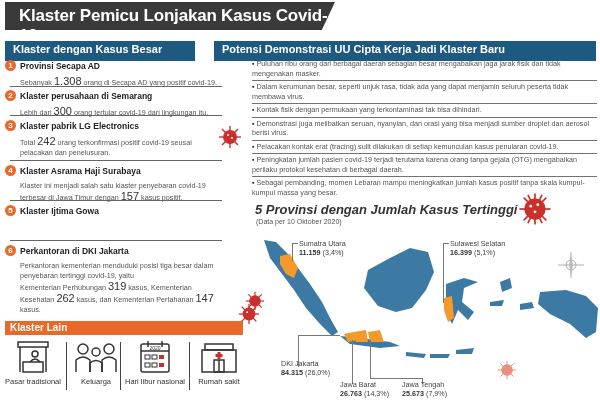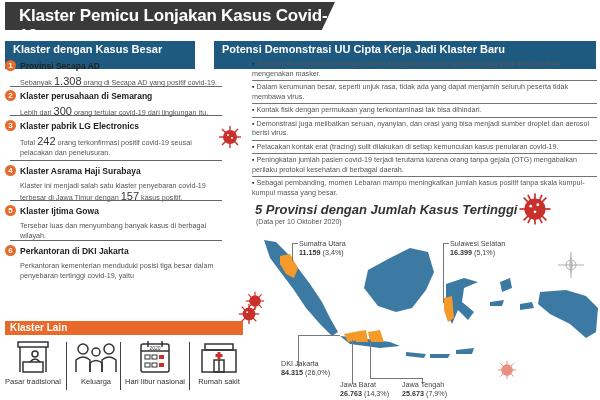--- a/index.html
+++ b/index.html
@@ -10,21 +10,21 @@
     position: absolute; left: 5px; top: 2px; width: 330px; height: 28px;
     background: #3a3a3a;
     clip-path: polygon(0 0, 100% 0, 96% 100%, 0 100%);
   }
   .title-bar span {
     position: absolute; left: 14px; top: 4px; color: #fff;
     font-size: 17px; font-weight: bold; letter-spacing: -0.2px;
   }
 
   .hdr {
-    position: absolute; height: 28px; background: #1e5a80; color: #fff;
+    position: absolute; height: 20px; background: #1e5a80; color: #fff;
     font-size: 11px; font-weight: bold; padding: 2px 0 0 8px;
   }
   #hdr-left { left: 5px; top: 41px; width: 190px; }
   #hdr-right { left: 214px; top: 41px; width: 382px; }
 
   .cl { position: absolute; left: 5px; width: 218px; }
   .cl-head { display: flex; align-items: center; font-size: 8.5px; font-weight: bold; color: #222; }
   .num {
     width: 11px; height: 11px; border-radius: 50%; background: #e8692a; color: #fff;
     font-size: 8px; font-weight: bold; display: flex; align-items: center; justify-content: center;
@@ -108,31 +108,31 @@
     </div>
   <div class="cl-body"><span>Klaster ini menjadi salah satu klaster penyebaran covid-19 terbesar di Jawa Timur dengan </span><span class="big">157</span><span> kasus positif.</span></div>
 </div>
 <div class="divider" style="top:200px"></div>
 
 <div class="cl" style="top:205px">
   <div class="cl-head">
       <span class="num">5</span>
       <span>Klaster Ijtima Gowa</span>
     </div>
-  <div class="cl-body">Tersebar luas dan menyumbang banyak kasus di berbagai wilayah.</div>
 </div>
 <div class="divider" style="top:240px"></div>
 
 <div class="cl" style="top:245px">
   <div class="cl-head">
       <span class="num">6</span>
       <span>Perkantoran di DKI Jakarta</span>
     </div>
   <div class="cl-body">
     <div>Perkantoran kementerian menduduki posisi tiga besar dalam penyebaran tertinggi covid-19, yaitu</div>
+    <div><span>Kementerian Perhubungan </span><span class="big">319</span><span> kasus, Kementerian Kesehatan </span><span class="big">262</span><span> kasus, dan Kementerian Pertahanan </span><span class="big">147</span><span> kasus.</span></div>
   </div>
 </div>
 <svg style="position:absolute;left:238px;top:303px" width="22" height="22" viewBox="0 0 24 24">
   <g stroke="#c9302c" stroke-width="1.4">
       <line x1="12" y1="1" x2="12" y2="23"></line>
       <line x1="1" y1="12" x2="23" y2="12"></line>
       <line x1="4" y1="4" x2="20" y2="20"></line>
       <line x1="20" y1="4" x2="4" y2="20"></line>
     </g>
   <circle cx="12" cy="12" r="7" fill="#c9302c"></circle>

